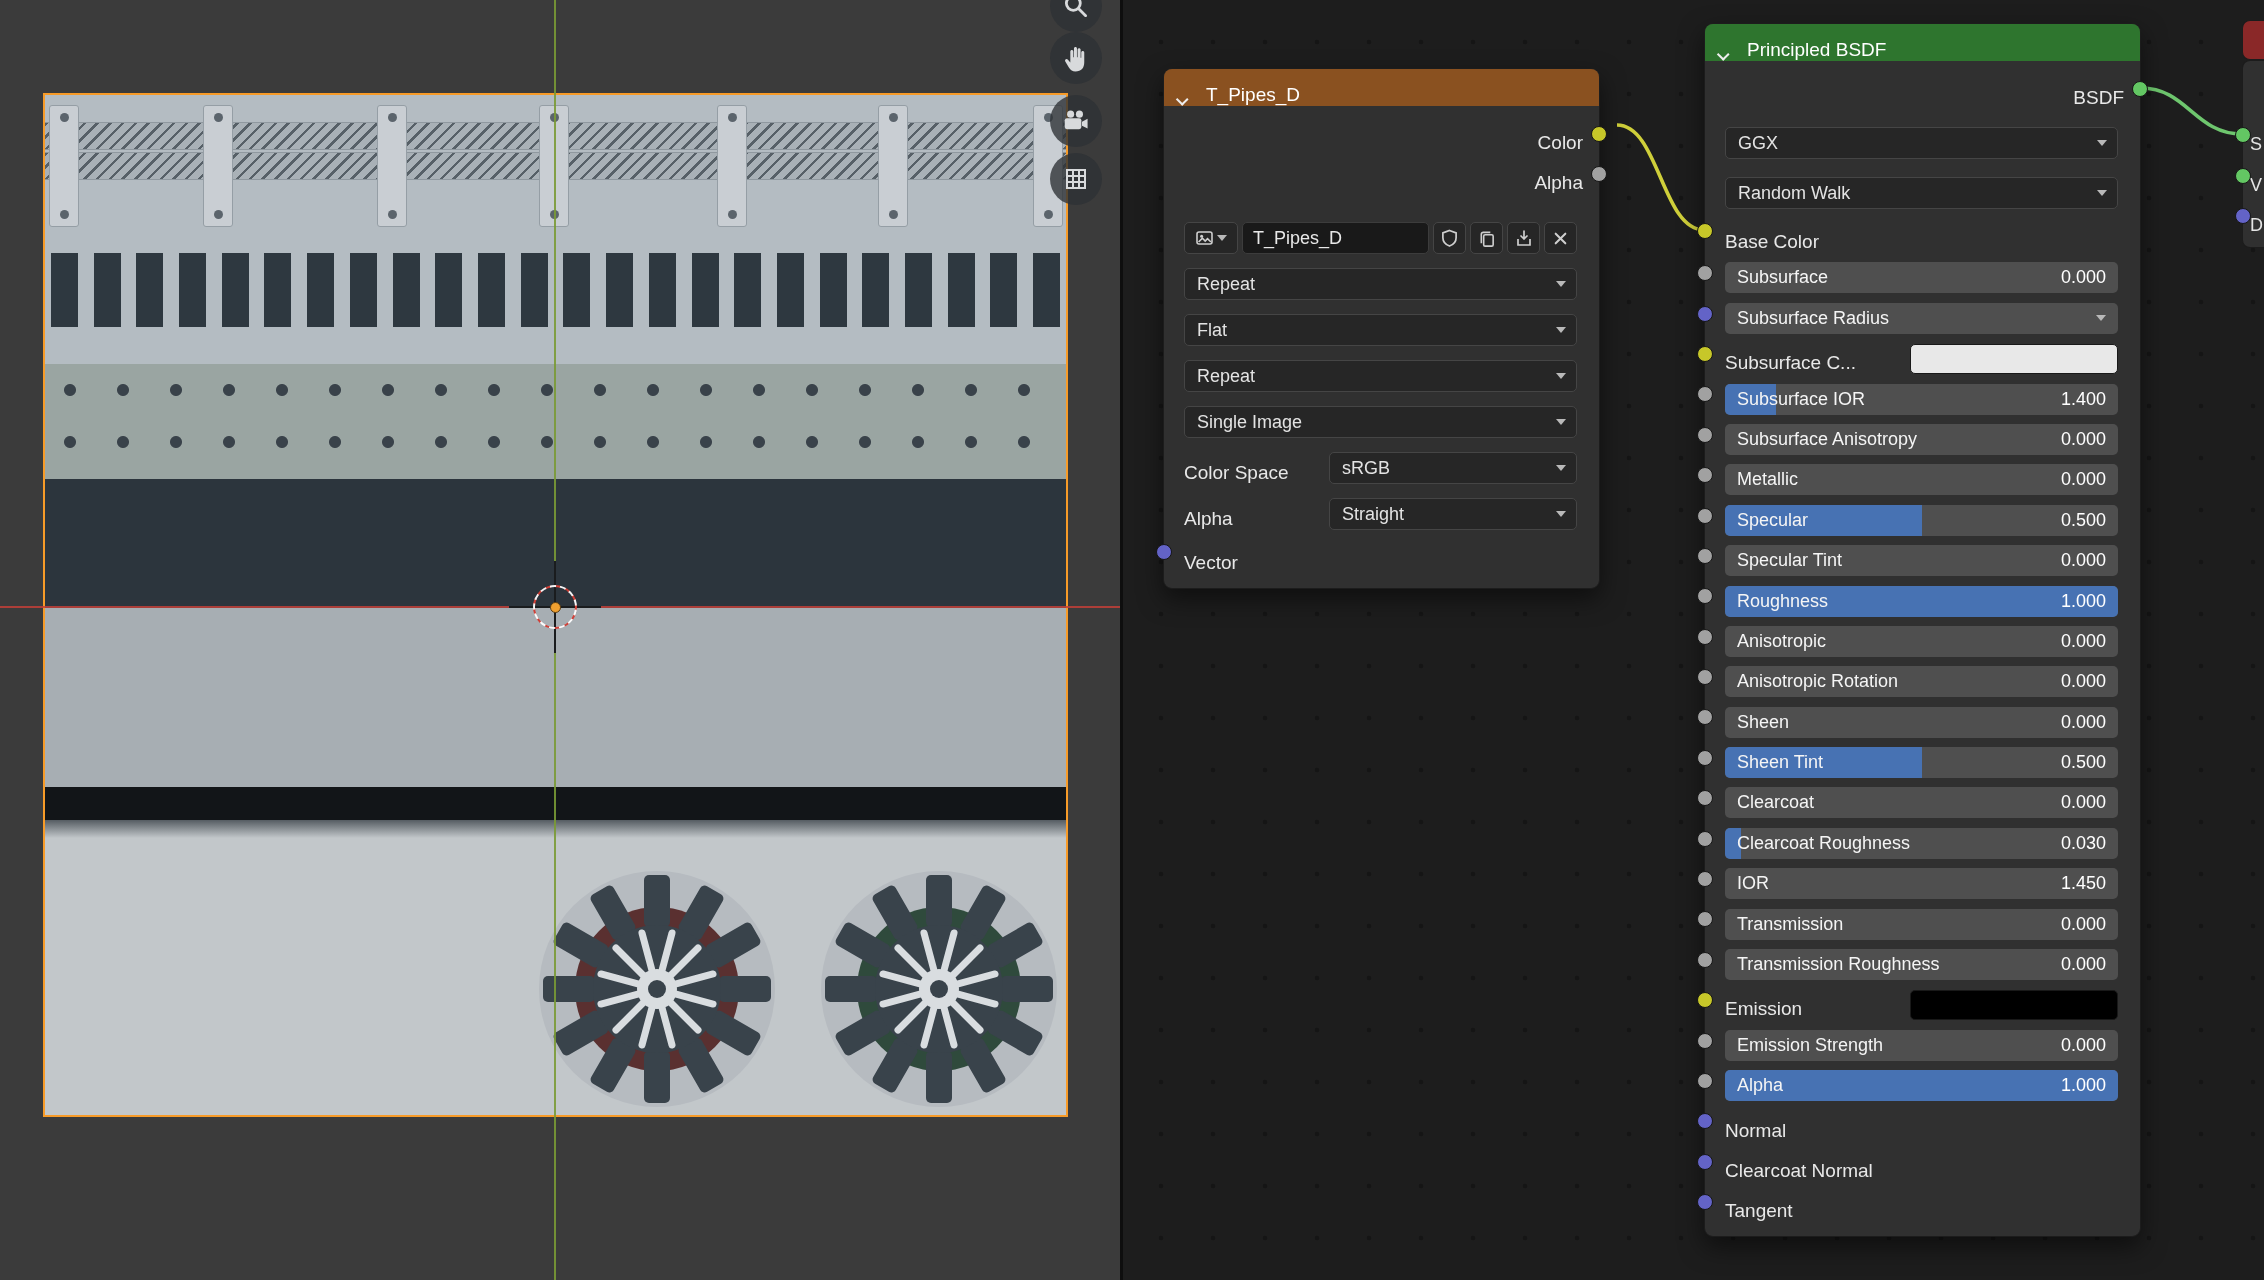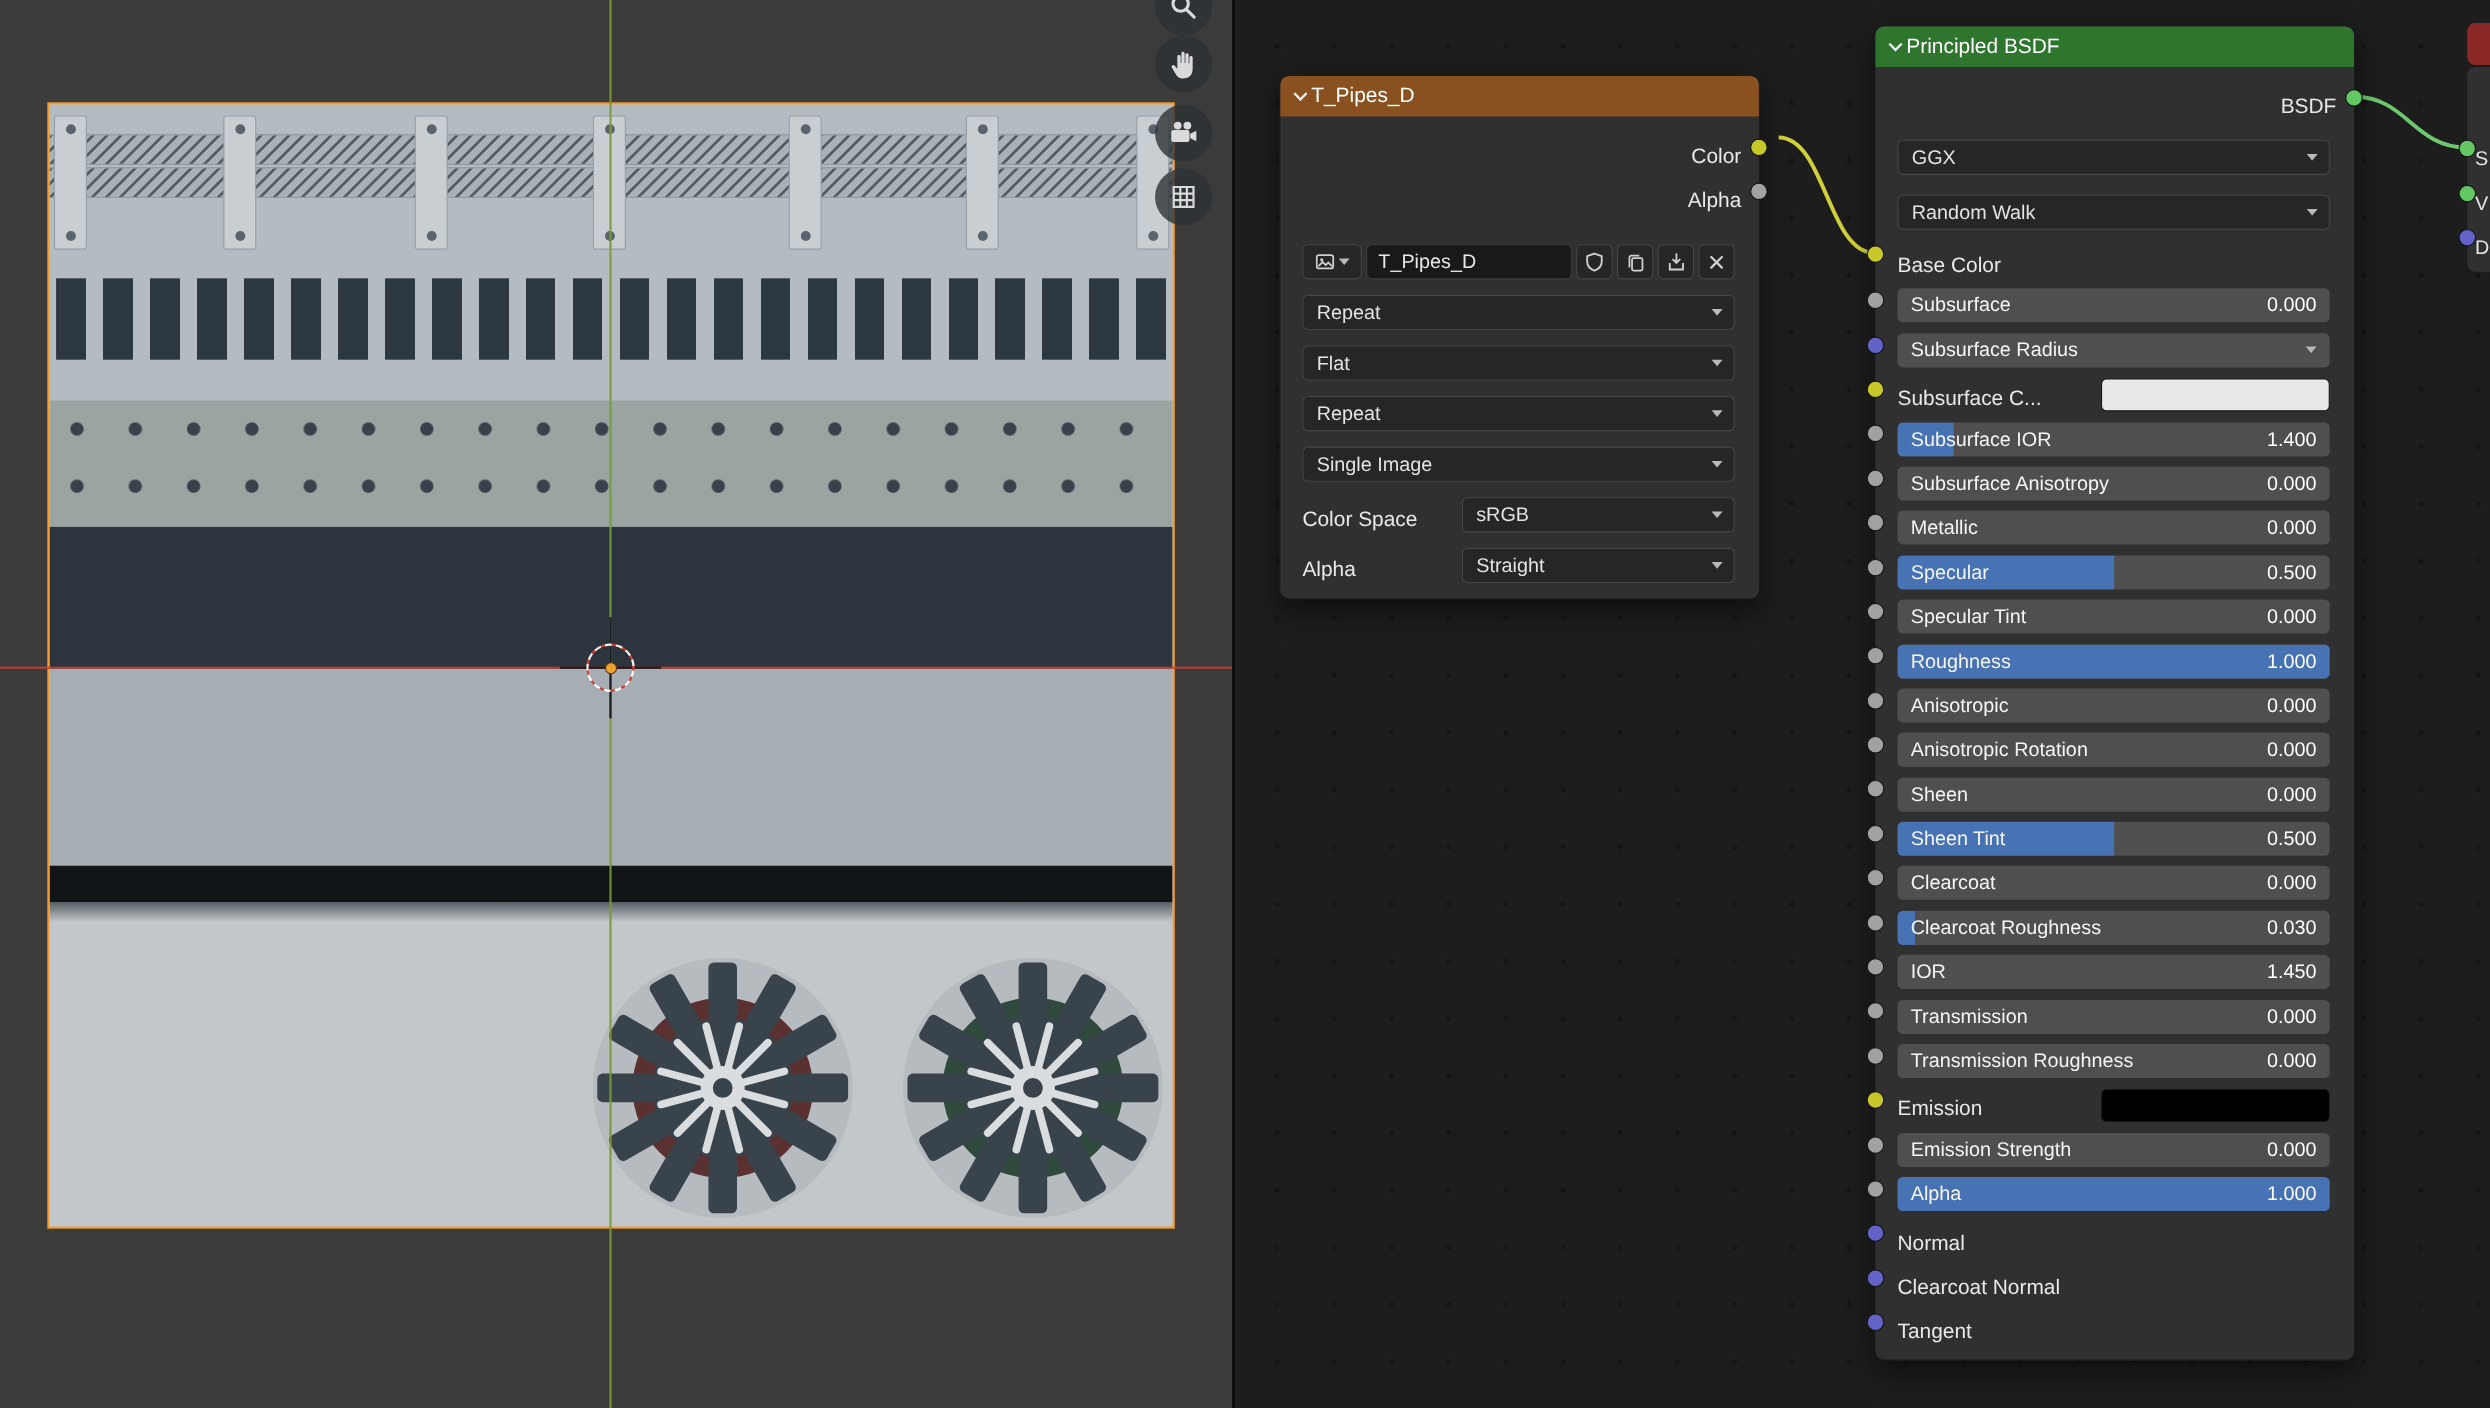--- a/index.html
+++ b/index.html
@@ -59,21 +59,21 @@
   
   #node-editor { position:absolute; left:1123px; top:0; width:1141px; height:1280px; overflow:hidden;
     background-color:#1d1d1d;
     background-image:radial-gradient(circle, #151515 2px, transparent 2.7px);
     background-size:52px 52px; background-position:12px 16px; }
   #wires { position:absolute; inset:0; z-index:1; }
   #wires path { fill:none; stroke-width:3.6px; }
 
   .node { position:absolute; width:437px; background:#303030; border:1px solid #1c1c1c; border-radius:9px;
     box-shadow:0 10px 24px rgba(0,0,0,.5); z-index:2; }
-  .nheader { height:37px; display:flex; align-items:center; gap:6px; padding:0 13px;
+  .nheader { height:37px; display:flex; align-items:flex-end; gap:20px; padding:0 13px;
     border-radius:8px 8px 0 0; font-size:19px; color:#fff; }
   #tex-node .nheader { background:var(--texture-header,#8a5120); }
   #bsdf-node .nheader { background:var(--bsdf-header,#2e752e); }
   .chev { width:9px; height:9px; border-right:2px solid #eee; border-bottom:2px solid #eee;
     transform:rotate(45deg) translate(-1px,-2px); flex:0 0 auto; }
 
   .nbody { padding:8px 0 14px 0; }
   .trow, .prow, .drow, .split-row, .img-row, .orow { position:relative; display:flex; align-items:flex-end; padding:0 22px 0 20px; }
   .trow { height:40px; } .drow { height:46px; } .prow { height:40.4px; }
   .h44 { height:44px; } .right { justify-content:flex-end; padding-right:16px; }
@@ -354,20 +354,24 @@
             <span class="caret"></span>
           </div>
         </div>
         <div class="split-row">
           <span class="plabel">Alpha</span>
           <div class="dd">
             <span>Straight</span>
             <span class="caret"></span>
           </div>
         </div>
+        <div class="trow h44">
+          <span class="socket in socket--vector"></span>
+          <span class="plabel">Vector</span>
+        </div>
       </div>
     </div>
 
     <div id="bsdf-node" class="node" style="left:581px;top:23px">
       <div class="nheader">
         <span class="chev"></span>
         <span>Principled BSDF</span>
       </div>
       <div class="nbody">
         <div class="trow right">

